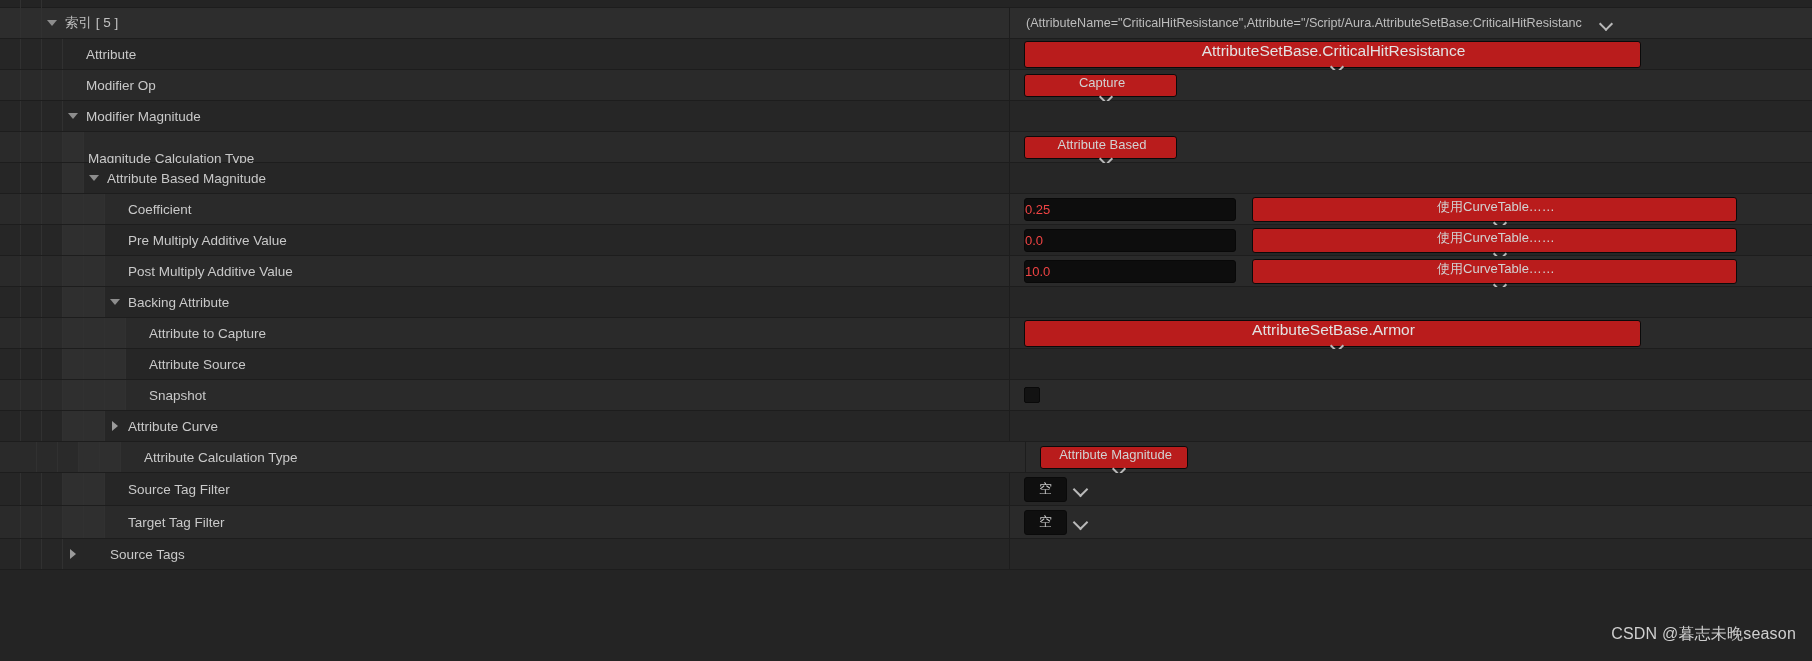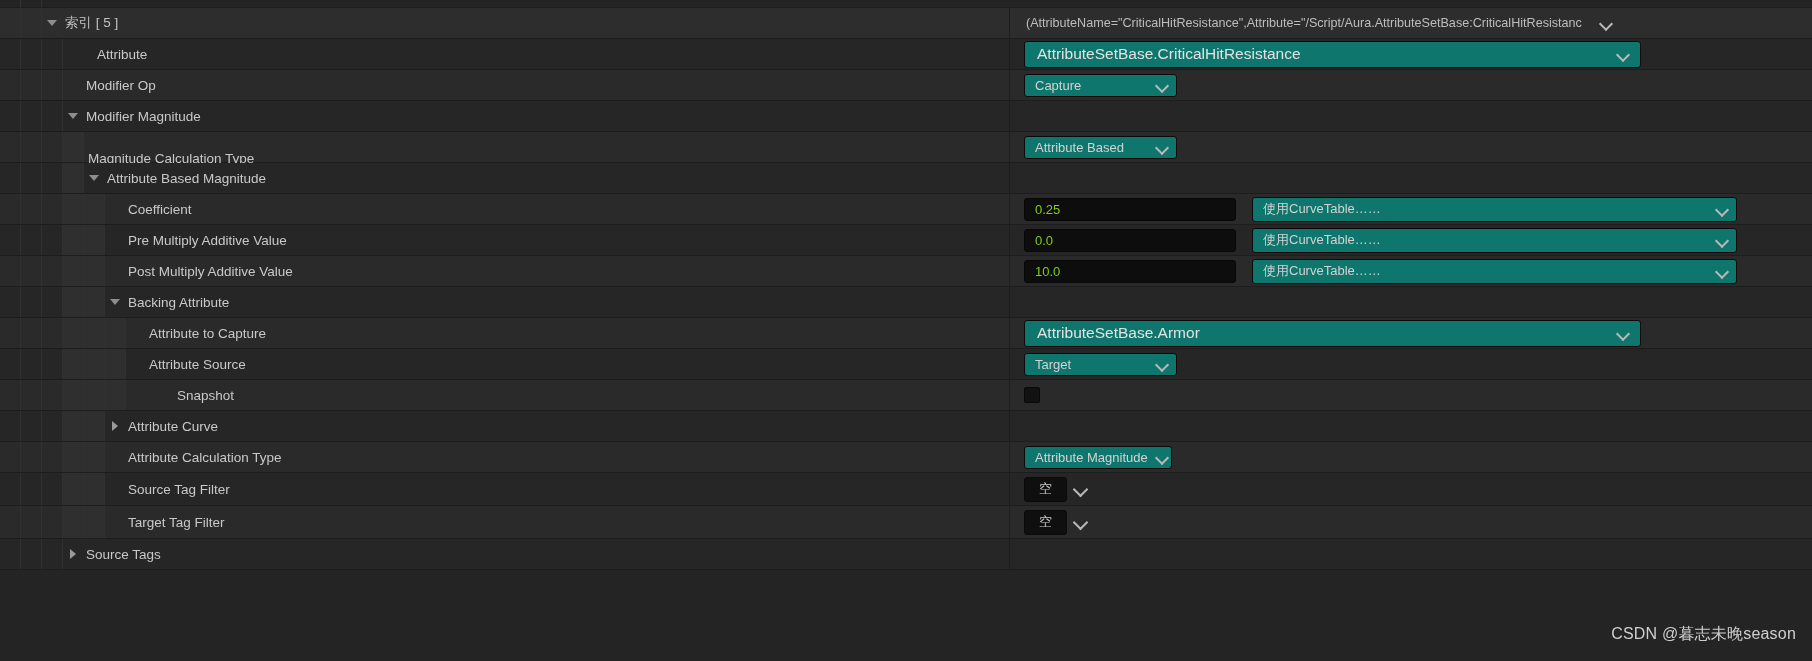--- a/index.html
+++ b/index.html
@@ -89,32 +89,33 @@
     font-size: 12.6px;
     white-space: nowrap;
     overflow: hidden;
     text-overflow: clip;
     max-width: 598px;
     display: block;
   }
 
   
   .combo {
-    background: #0f766e;
+    background: #b91c1c;
     border: 1px solid #0a0a0a;
     border-radius: 3px;
     height: 23px;
     display: flex;
     align-items: center;
     justify-content: space-between;
     padding: 0 7px 0 10px;
     color: #d2d2d2;
     font-size: 13px;
     cursor: pointer;
     white-space: nowrap;
+    flex-direction: column;
   }
   .combo.small { width: 153px; }
   .combo.med { width: 148px; }
   .combo.wide-attr {
     width: 617px; height: 27px;
     font-size: 15.5px; color: #e2e2e2;
     padding: 0 10px 0 12px;
   }
   .combo.curve { width: 485px; height: 25px; font-size: 13px; }
 
@@ -134,22 +135,21 @@
     transform: rotate(45deg);
   }
 
   
   .numbox {
     background: #0d0d0d;
     border: 1px solid #080808;
     border-radius: 3px;
     width: 212px; height: 23px;
     display: flex; align-items: center;
-    padding-left: 10px;
-    color: #84cc16;
+    color: #ef4444;
     font-size: 13px;
     cursor: text;
   }
 
   
   .checkbox {
     width: 16px; height: 16px;
     background: #121212;
     border: 1px solid #090909;
     border-radius: 2px;
@@ -233,21 +233,21 @@
           <span class="chev hdrchev"></span>
         </div>
       </div>
       <div class="row alt" style="height: 31px;">
         <div class="namecol">
           <div class="guides">
             <div class="guide"></div>
             <div class="guide"></div>
             <div class="guide"></div>
           </div>
-          <div class="namebody" style="margin-left: 63px; gap: 11px;">
+          <div class="namebody" style="margin-left: 63px;">
             <div class="twisty empty"></div>
             <span class="label">Attribute</span>
           </div>
         </div>
         <div class="valcol">
           <div class="combo wide-attr">
             <span>AttributeSetBase.CriticalHitResistance</span>
             <span class="chev"></span>
           </div>
         </div>
@@ -447,38 +447,32 @@
             <div class="guide"></div>
             <div class="guide shade"></div>
             <div class="guide shade"></div>
             <div class="guide shade"></div>
           </div>
           <div class="namebody" style="margin-left: 126px;">
             <div class="twisty empty"></div>
             <span class="label">Attribute Source</span>
           </div>
         </div>
-        <div class="valcol">
-          <div class="combo small">
-            <span>Target</span>
-            <span class="chev"></span>
-          </div>
-        </div>
       </div>
       <div class="row" style="height: 31px;">
         <div class="namecol">
           <div class="guides">
             <div class="guide"></div>
             <div class="guide"></div>
             <div class="guide"></div>
             <div class="guide shade"></div>
             <div class="guide shade"></div>
             <div class="guide shade"></div>
           </div>
-          <div class="namebody" style="margin-left: 126px; gap: 28px;">
+          <div class="namebody" style="margin-left: 126px;">
             <div class="twisty empty"></div>
             <span class="label">Snapshot</span>
           </div>
         </div>
         <div class="valcol">
           <div class="checkbox"></div>
         </div>
       </div>
       <div class="row alt" style="height: 31px;">
         <div class="namecol">
@@ -491,21 +485,21 @@
           </div>
           <div class="namebody" style="margin-left: 105px;">
             <div class="twisty">
               <div class="tri-right"></div>
             </div>
             <span class="label">Attribute Curve</span>
           </div>
         </div>
         <div class="valcol"></div>
       </div>
-      <div class="row" style="height: 31px;">
+      <div class="row" style="height: 31px; padding-left: 16px;">
         <div class="namecol">
           <div class="guides">
             <div class="guide"></div>
             <div class="guide"></div>
             <div class="guide"></div>
             <div class="guide shade"></div>
             <div class="guide shade"></div>
           </div>
           <div class="namebody" style="margin-left: 105px;">
             <div class="twisty empty"></div>
@@ -565,21 +559,21 @@
           </div>
         </div>
       </div>
       <div class="row alt" style="height: 31px;">
         <div class="namecol">
           <div class="guides">
             <div class="guide"></div>
             <div class="guide"></div>
             <div class="guide"></div>
           </div>
-          <div class="namebody" style="margin-left: 63px;">
+          <div class="namebody" style="margin-left: 63px; gap: 24px;">
             <div class="twisty">
               <div class="tri-right"></div>
             </div>
             <span class="label">Source Tags</span>
           </div>
         </div>
         <div class="valcol"></div>
       </div>
     </div>
   <div class="watermark">CSDN @暮志未晚season</div>

